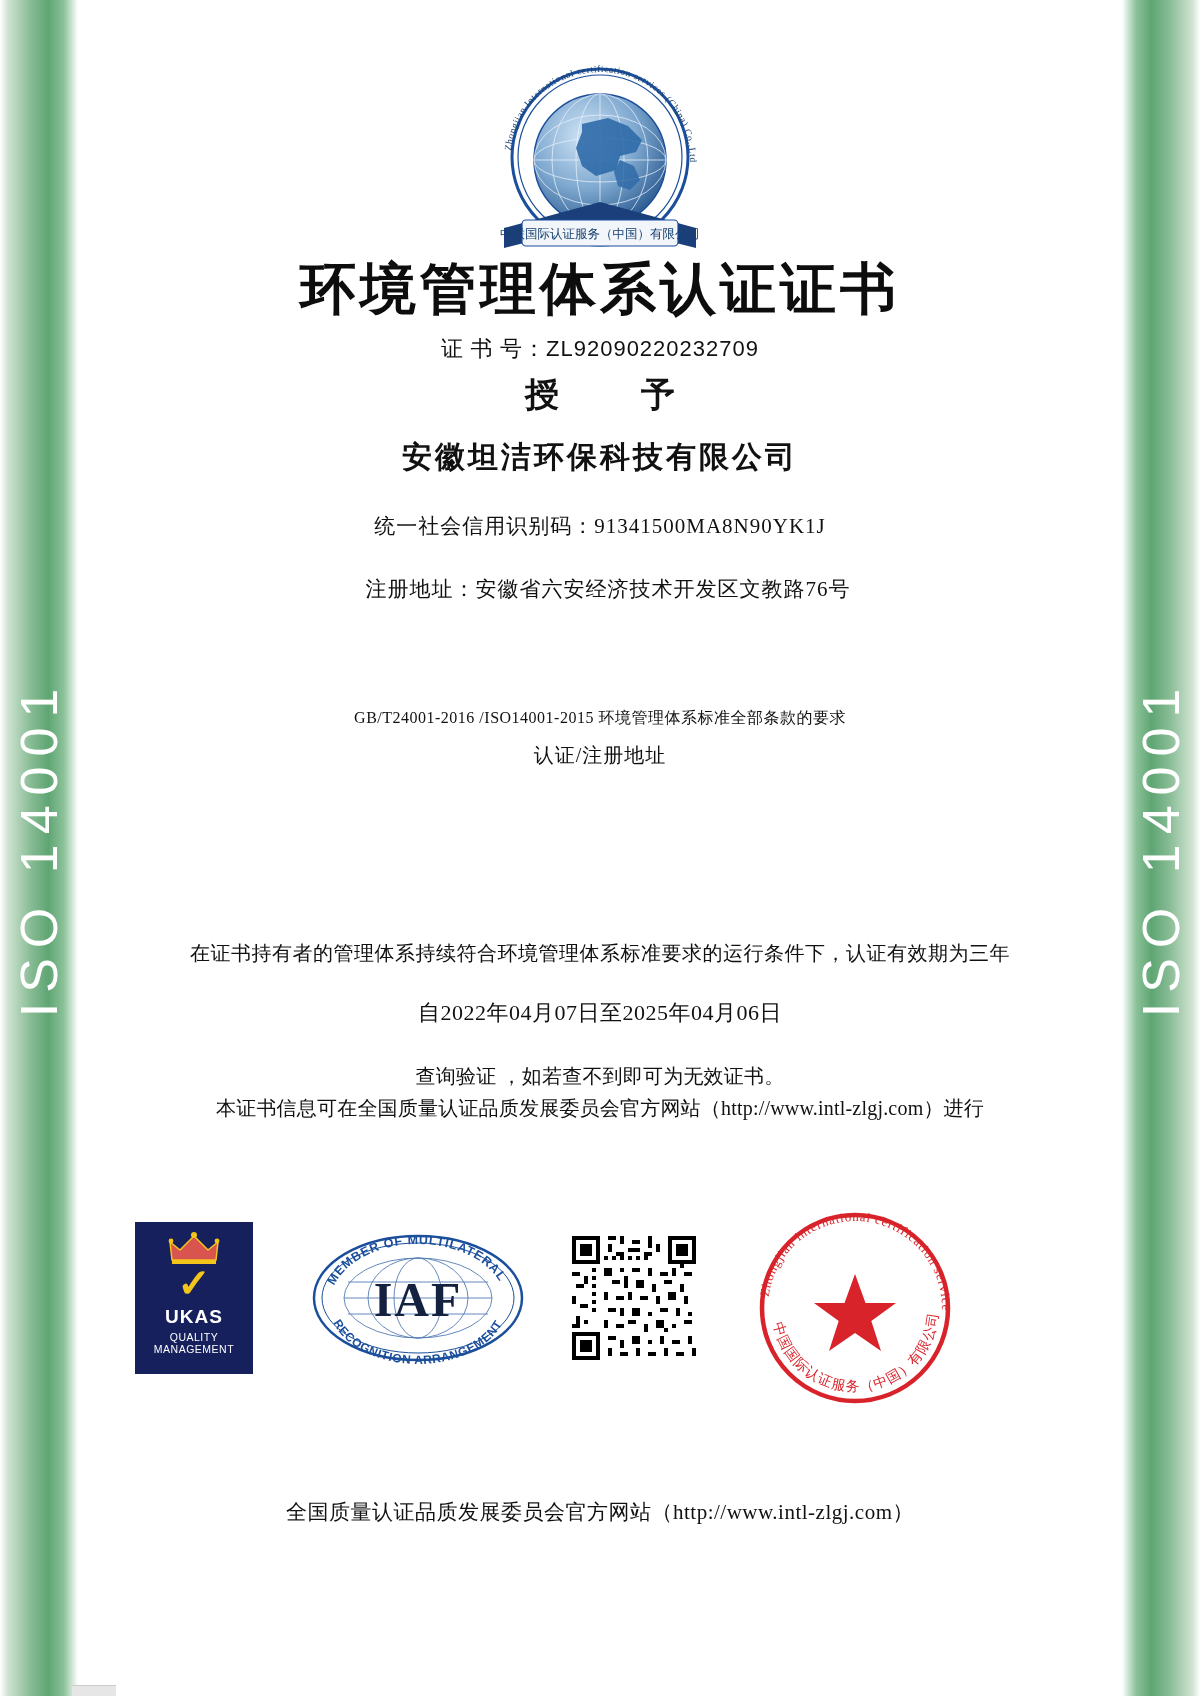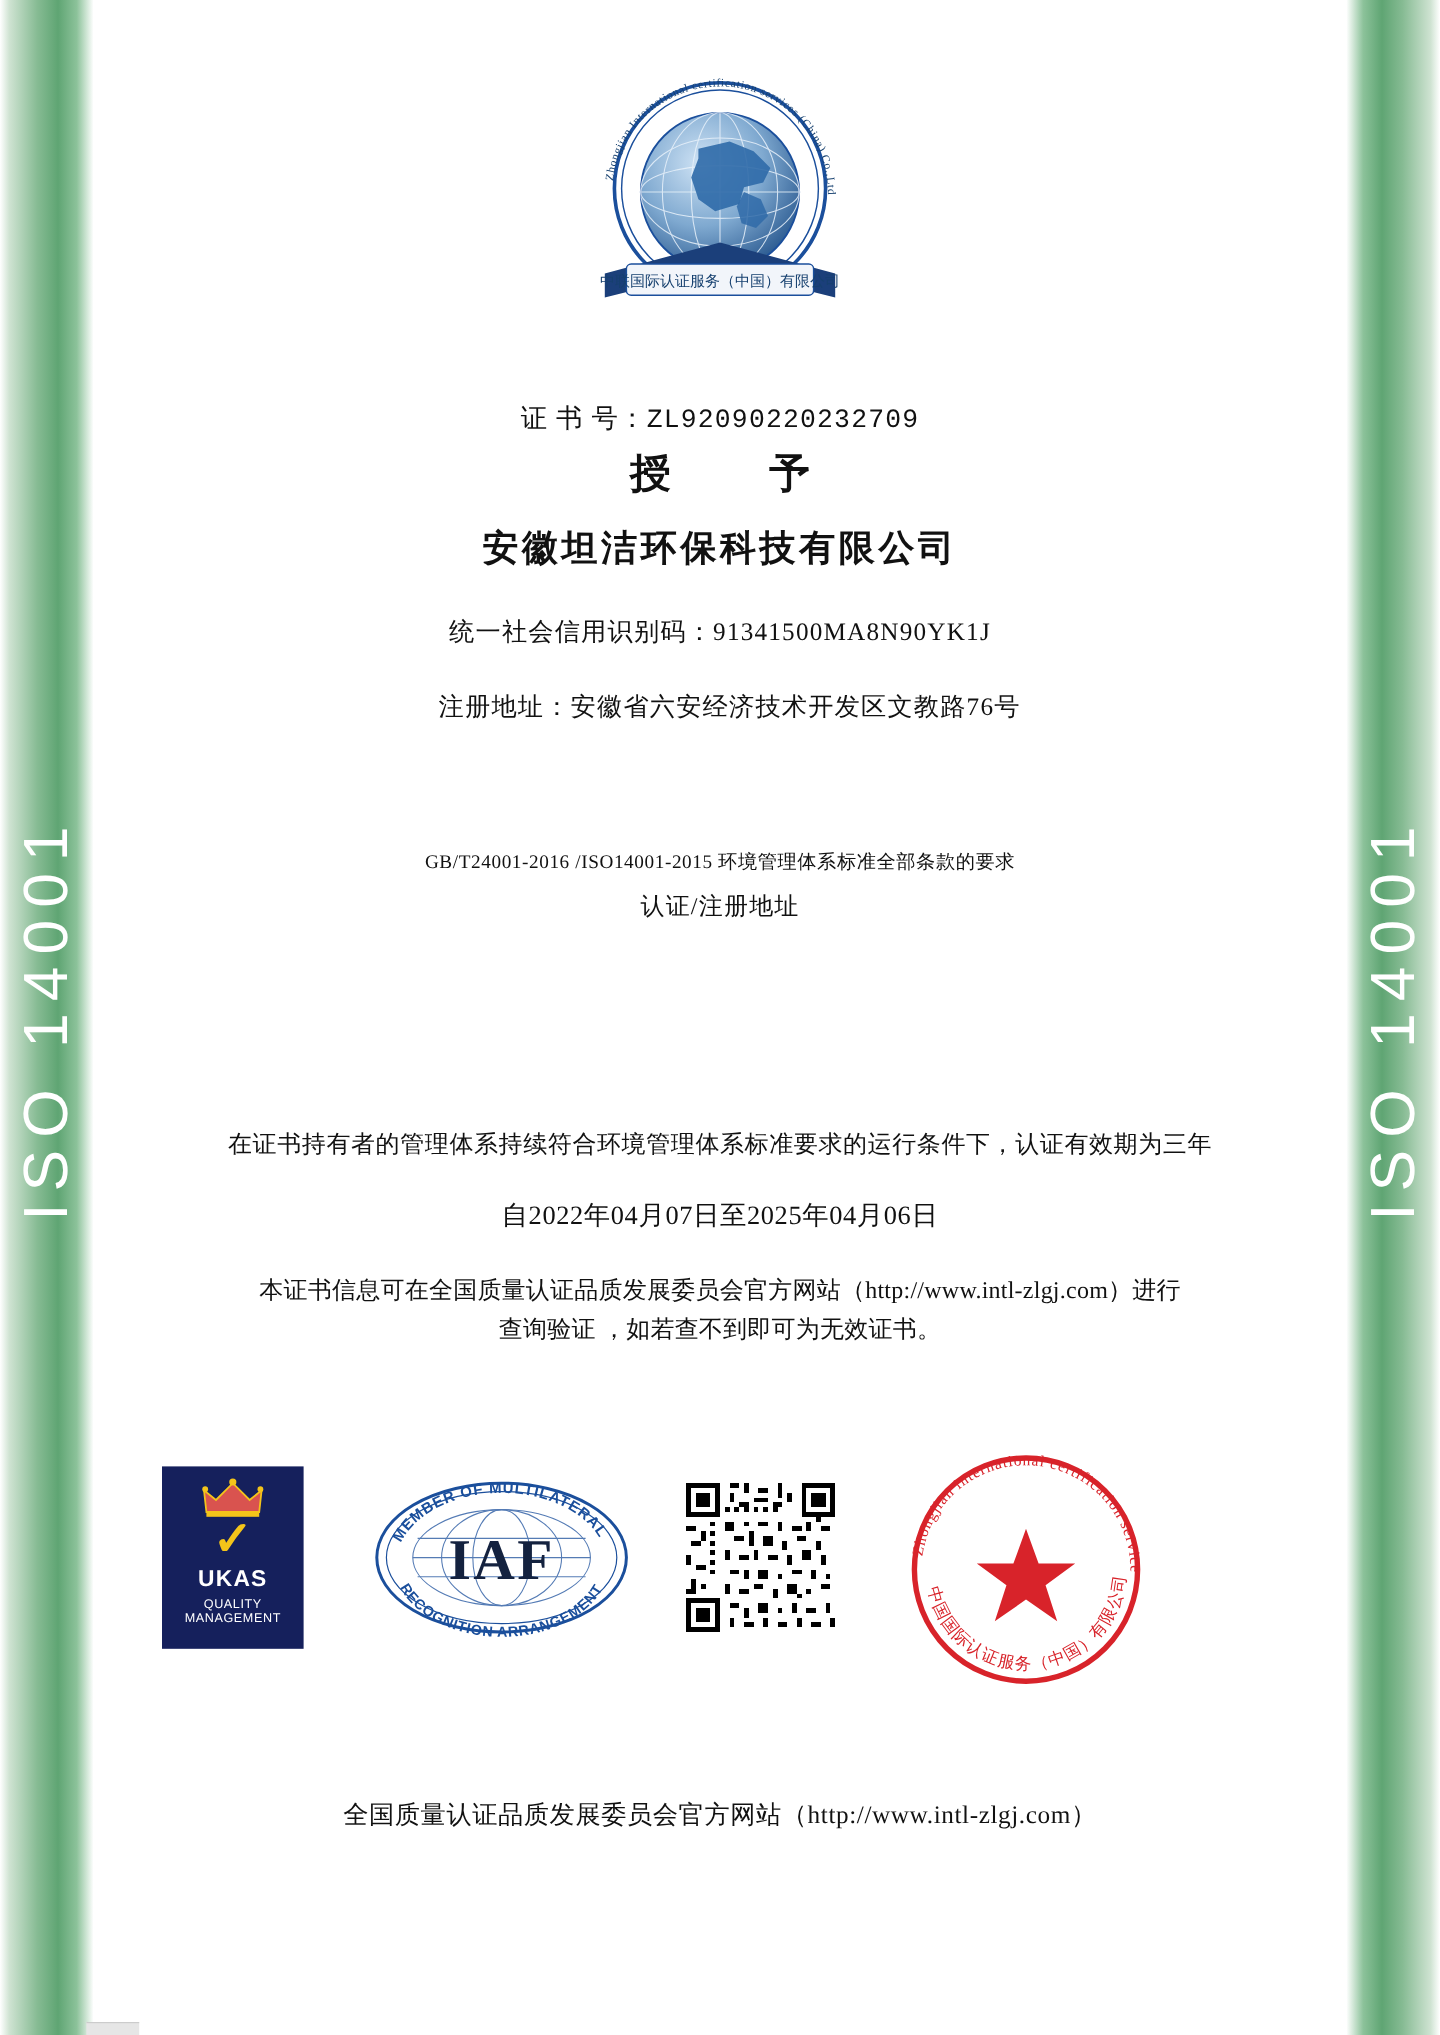--- a/index.html
+++ b/index.html
@@ -299,21 +299,21 @@
   .page-edge {
     position: absolute;
     left: 72px;
     bottom: 0;
     width: 44px;
     height: 10px;
     background: #e6e6e6;
     border-top: 1px solid #cccccc;
   }
 
-  .mono { font-family: Liberation Mono, monospace; }
+  .mono { font-family: Liberation Sans, sans-serif; }
 </style>
 </head>
 <body>
 
 <div class="page">
 
   <div class="side-band left">
     <div class="band-text">ISO 14001</div>
   </div>
 
@@ -356,20 +356,21 @@
 
         <path d="M112 72 l26 -6 20 8 14 14 -6 12 -16 4 -4 14 -20 6 -14 -10 -6 -18 6 -16 z" fill="#2f6aa8" opacity="0.9"></path>
         <path d="M150 108 l14 6 6 14 -10 10 -12 -4 -4 -14 z" fill="#2f6aa8" opacity="0.85"></path>
 
         <path d="M34 176 L130 150 L226 176 L226 196 L130 172 L34 196 Z" fill="#1b3f7a"></path>
         <rect x="52" y="168" width="156" height="26" rx="4" fill="#f2f5fa" stroke="#1b4f9c" stroke-width="1.2"></rect>
         <text x="130" y="186" text-anchor="middle" font-family="Liberation Serif, serif" font-size="12.5" fill="#16406f">中联国际认证服务（中国）有限公司</text>
       </svg>
     </div>
 
+    <div class="cert-title">环境管理体系认证证书</div>
 
     <div class="cert-no">
       <span>证 书 号：</span><span class="mono">ZL92090220232709</span>
     </div>
 
     <div class="award">授　予</div>
 
     <div class="company">安徽坦洁环保科技有限公司</div>
 
     <div class="credit-code">统一社会信用识别码：91341500MA8N90YK1J</div>
@@ -377,22 +378,22 @@
     <div class="address">注册地址：安徽省六安经济技术开发区文教路76号</div>
 
     <div class="statement2">GB/T24001-2016 /ISO14001-2015 环境管理体系标准全部条款的要求</div>
 
     <div class="scope-heading">认证/注册地址</div>
 
     <div class="validity">在证书持有者的管理体系持续符合环境管理体系标准要求的运行条件下，认证有效期为三年</div>
     <div class="period">自2022年04月07日至2025年04月06日</div>
 
     <div class="verify">
+      <div>查询验证 ，如若查不到即可为无效证书。</div>
       <div>本证书信息可在全国质量认证品质发展委员会官方网站（http://www.intl-zlgj.com）进行</div>
-      <div>查询验证 ，如若查不到即可为无效证书。</div>
     </div>
 
     <div class="logos">
 
       <div class="ukas">
         <div class="crown">
           <svg viewBox="0 0 60 36" width="60" height="36" xmlns="http://www.w3.org/2000/svg">
             <path d="M8 30 L6 12 L16 20 L30 6 L44 20 L54 12 L52 30 Z" fill="#d9534f" stroke="#f3c41a" stroke-width="1.5"></path>
             <circle cx="30" cy="5" r="3" fill="#f3c41a"></circle>
             <circle cx="7" cy="11" r="2.4" fill="#f3c41a"></circle>

